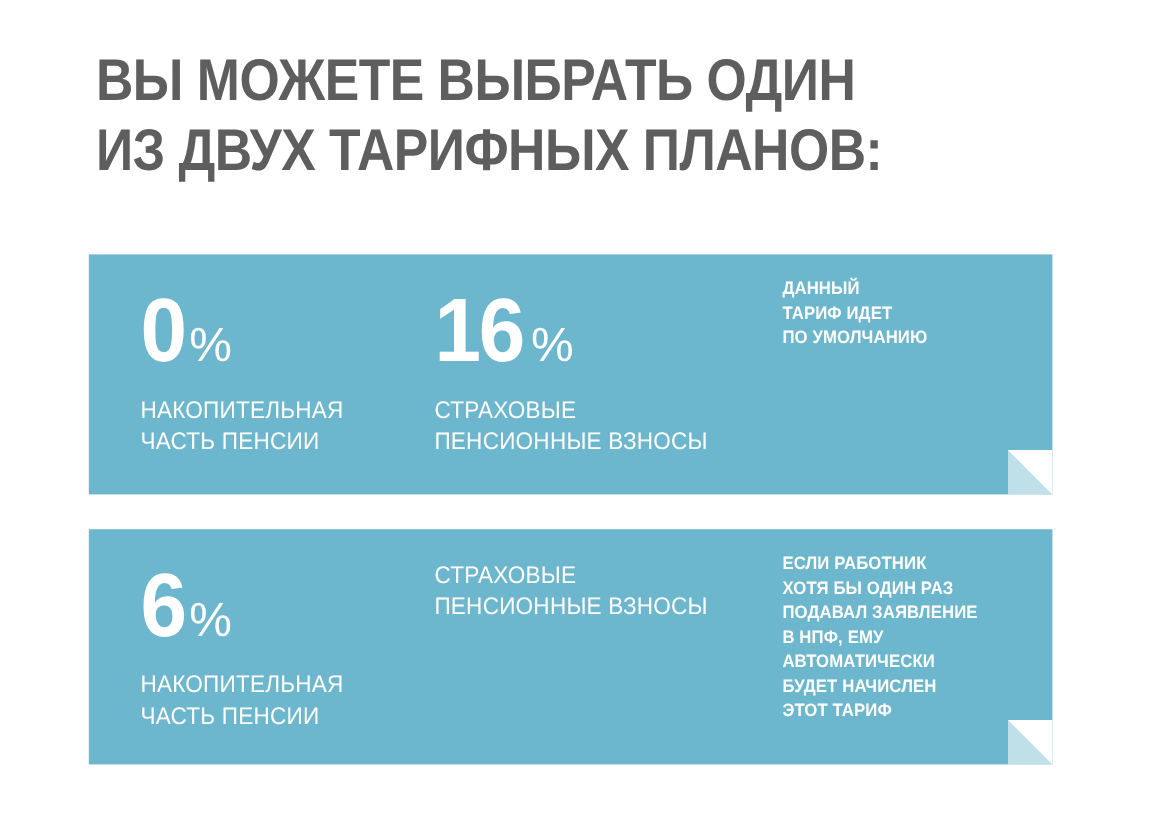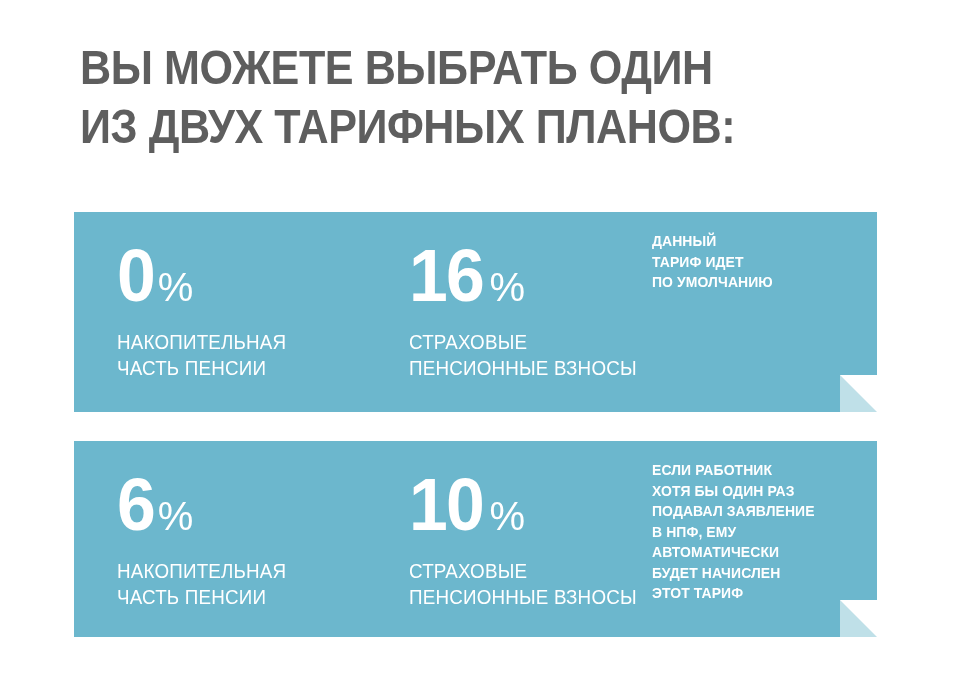--- a/index.html
+++ b/index.html
@@ -69,21 +69,21 @@
     border-left: 37px solid #bfe0e8;
     border-top: 37px solid transparent;
   }
 
   
   .col {
     position: absolute;
     color: #ffffff;
   }
   .col-a { left: 43px; top: 26px; }
-  .col-b { left: 288px; top: 26px; margin-left: 47px; }
+  .col-b { left: 288px; top: 26px; }
   .col-note { left: 578px; top: 19px; width: 215px; }
 
   .stat {
     display: block;
     white-space: nowrap;
     line-height: 1;
     margin-bottom: 16px;
   }
   .stat-num {
     font-size: 75px;
@@ -171,23 +171,20 @@
     <div class="stat">
       <span class="stat-num">6</span><span class="stat-pct">%</span>
     </div>
     <div class="stat-label">
       <span>НАКОПИТЕЛЬНАЯ</span>
       <span>ЧАСТЬ ПЕНСИИ</span>
     </div>
   </div>
 
   <div class="col col-b">
-    <div class="stat">
-      <span class="stat-num">10</span><span class="stat-pct">%</span>
-    </div>
     <div class="stat-label">
       <span>СТРАХОВЫЕ</span>
       <span>ПЕНСИОННЫЕ ВЗНОСЫ</span>
     </div>
   </div>
 
   <div class="col col-note note">
     <span>ЕСЛИ РАБОТНИК</span>
     <span>ХОТЯ БЫ ОДИН РАЗ</span>
     <span>ПОДАВАЛ ЗАЯВЛЕНИЕ</span>

